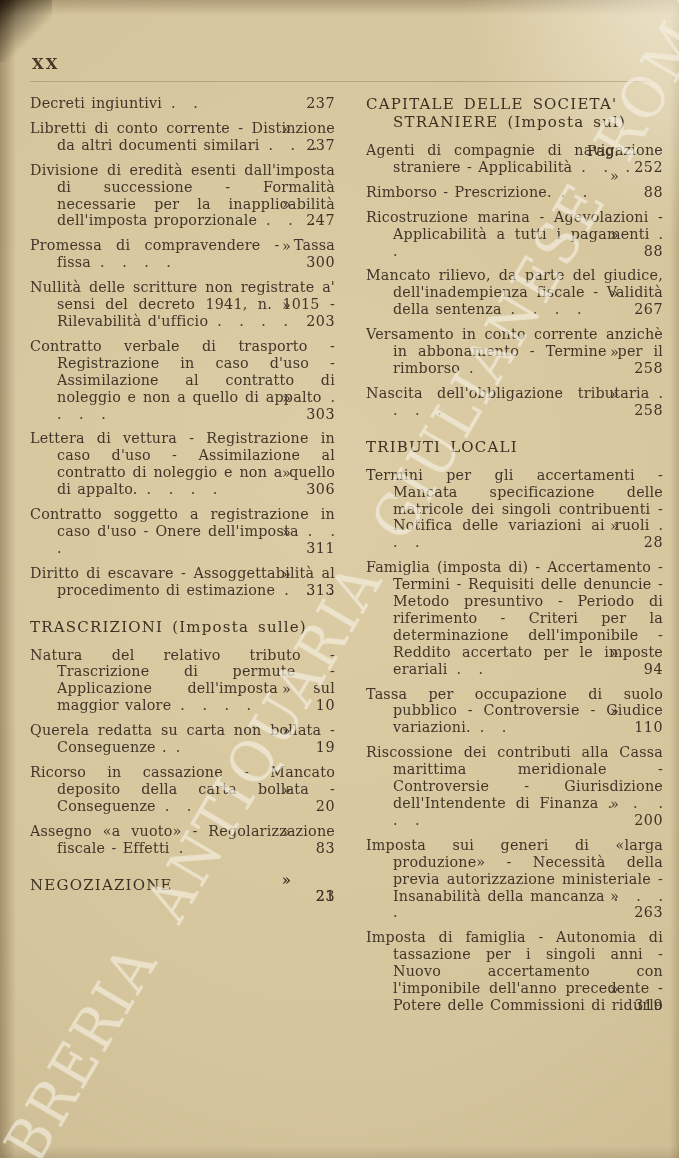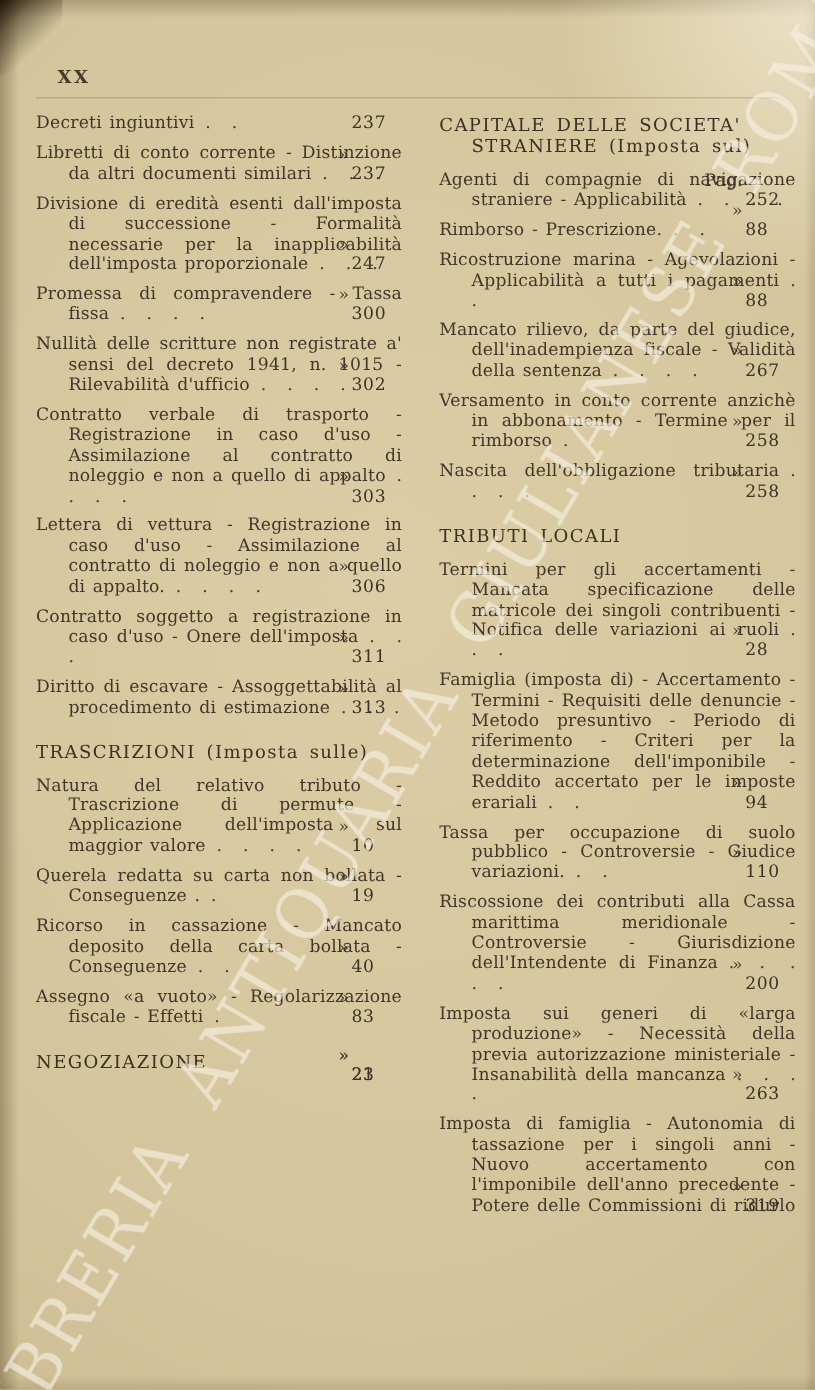--- a/index.html
+++ b/index.html
@@ -26,21 +26,21 @@
   .watermark{
     position:absolute;left:348px;top:600px;z-index:6;pointer-events:none;
     transform:translate(-50%,-50%) rotate(-59.5deg) scaleX(0.92);
     white-space:nowrap;
     font-family:"DejaVu Serif","Liberation Serif",serif;
     font-size:58px;letter-spacing:4px;word-spacing:20px;
     color:rgba(246,241,226,0.55);
     text-shadow:0 0 2px rgba(246,241,226,0.25);
   }
   header{
-    position:absolute;top:55px;left:30px;right:16px;height:22px;margin-left:16px;
+    position:absolute;top:55px;left:30px;right:16px;height:22px;
   }
   .pagenum{
     position:absolute;left:2px;top:0;
     font-size:15px;letter-spacing:2px;font-weight:600;color:#453927;
   }
   .running-title{
     position:absolute;left:51%;transform:translateX(-50%);top:1px;
     font-size:13.5px;letter-spacing:2.5px;word-spacing:7px;font-weight:600;
     white-space:nowrap;color:#453927;
   }
@@ -60,21 +60,21 @@
     text-align:justify;hyphens:auto;-webkit-hyphens:auto;
     letter-spacing:0.2px;word-spacing:1.5px;
   }
   .entry .dots{
     padding-left:9px;word-spacing:13px;letter-spacing:0;color:#4a3d2d;
   }
   .entry .ref{
     position:absolute;right:44px;bottom:16px;text-indent:0;color:#42362a;
   }
   .entry .num{
-    position:absolute;right:0;bottom:0;width:42px;text-align:left;text-indent:0;
+    position:absolute;right:0;bottom:0;width:42px;text-align:right;text-indent:0;
     letter-spacing:0.5px;color:#3d3226;
   }
   .heading{
     margin:19px 0 11px 0;
     padding-left:27px;text-indent:-27px;
     font-size:15px;line-height:18px;font-weight:400;
     letter-spacing:1.2px;word-spacing:3px;color:#3c3122;
     text-align:left;
   }
   .heading:first-child, .entry:first-child{margin-top:0;}
@@ -89,29 +89,29 @@
     <span class="pagenum">XX</span>
   </header>
   <div class="header-rule"></div>
 
   <main>
     <section class="col" id="col-left">
         <div class="entry"><span class="etext">Decreti ingiuntivi</span><span class="dots">. .</span><span class="ref">Pag.</span><span class="num">237</span></div>
         <div class="entry"><span class="etext">Libretti di conto corrente - Distinzione da altri documenti similari</span><span class="dots">. . .</span><span class="ref">»</span><span class="num">237</span></div>
         <div class="entry"><span class="etext">Divisione di eredità esenti dall'imposta di successione - Formalità necessarie per la inapplicabilità dell'imposta proporzionale</span><span class="dots">. . .</span><span class="ref">»</span><span class="num">247</span></div>
         <div class="entry"><span class="etext">Promessa di compravendere - Tassa fissa</span><span class="dots">. . . .</span><span class="ref">»</span><span class="num">300</span></div>
-        <div class="entry"><span class="etext">Nullità delle scritture non registrate a' sensi del decreto 1941, n. 1015 - Rilevabilità d'ufficio</span><span class="dots">. . . .</span><span class="ref">»</span><span class="num">302</span></div>
+        <div class="entry"><span class="etext">Nullità delle scritture non registrate a' sensi del decreto 1941, n. 1015 - Rilevabilità d'ufficio</span><span class="dots">. . . .</span><span class="ref">»</span><span class="num">203</span></div>
         <div class="entry"><span class="etext">Contratto verbale di trasporto - Registrazione in caso d'uso - Assimilazione al contratto di noleggio e non a quello di appalto</span><span class="dots">. . . .</span><span class="ref">»</span><span class="num">303</span></div>
         <div class="entry"><span class="etext">Lettera di vettura - Registrazione in caso d'uso - Assimilazione al contratto di noleggio e non a quello di appalto.</span><span class="dots">. . . .</span><span class="ref">»</span><span class="num">306</span></div>
         <div class="entry"><span class="etext">Contratto soggetto a registrazione in caso d'uso - Onere dell'imposta</span><span class="dots">. . .</span><span class="ref">»</span><span class="num">311</span></div>
         <div class="entry"><span class="etext">Diritto di escavare - Assoggettabilità al procedimento di estimazione</span><span class="dots">. . .</span><span class="ref">»</span><span class="num">313</span></div>
         <div class="heading">TRASCRIZIONI (Imposta sulle)</div>
         <div class="entry"><span class="etext">Natura del relativo tributo - Trascrizione di permute - Applicazione dell'imposta sul maggior valore</span><span class="dots">. . . .</span><span class="ref">»</span><span class="num">10</span></div>
         <div class="entry"><span class="etext">Querela redatta su carta non bollata - Conseguenze .</span><span class="dots">.</span><span class="ref">»</span><span class="num">19</span></div>
-        <div class="entry"><span class="etext">Ricorso in cassazione - Mancato deposito della carta bollata - Conseguenze</span><span class="dots">. .</span><span class="ref">»</span><span class="num">40</span></div>
+        <div class="entry"><span class="etext">Ricorso in cassazione - Mancato deposito della carta bollata - Conseguenze</span><span class="dots">. .</span><span class="ref">»</span><span class="num">20</span></div>
         <div class="entry"><span class="etext">Assegno «a vuoto» - Regolarizzazione fiscale - Effetti</span><span class="dots">.</span><span class="ref">»</span><span class="num">83</span></div>
         <div class="heading">NEGOZIAZIONE</div>
         <div class="entry"><span class="ref">»</span><span class="num">21</span></div>
         <div class="entry"><span class="ref">»</span><span class="num">23</span></div>
       </section>
     <section class="col" id="col-right">
         <div class="heading">CAPITALE DELLE SOCIETA' STRANIERE (Imposta sul)</div>
         <div class="entry"><span class="etext">Agenti di compagnie di navigazione straniere - Applicabilità</span><span class="dots">. . . .</span><span class="ref">Pag.</span><span class="num">252</span></div>
         <div class="entry"><span class="etext">Rimborso - Prescrizione.</span><span class="dots">. .</span><span class="ref">»</span><span class="num">88</span></div>
         <div class="entry"><span class="etext">Ricostruzione marina - Agevolazioni - Applicabilità a tutti i pagamenti</span><span class="dots">. .</span><span class="ref">»</span><span class="num">88</span></div>

